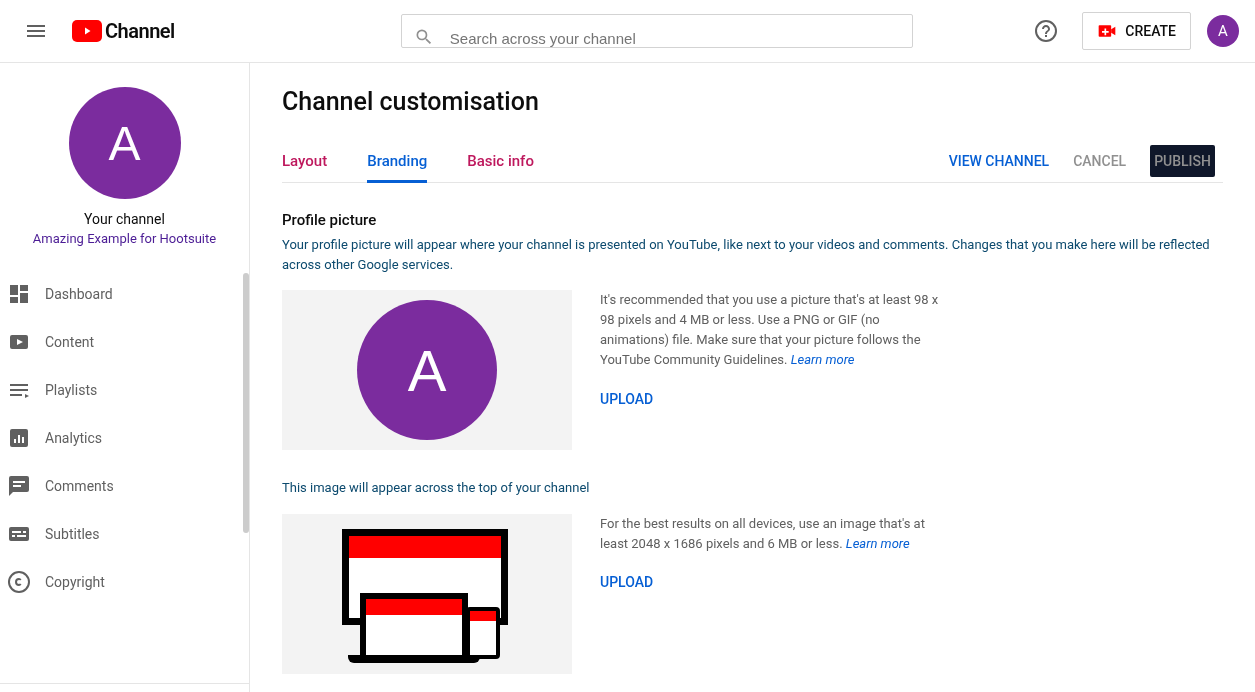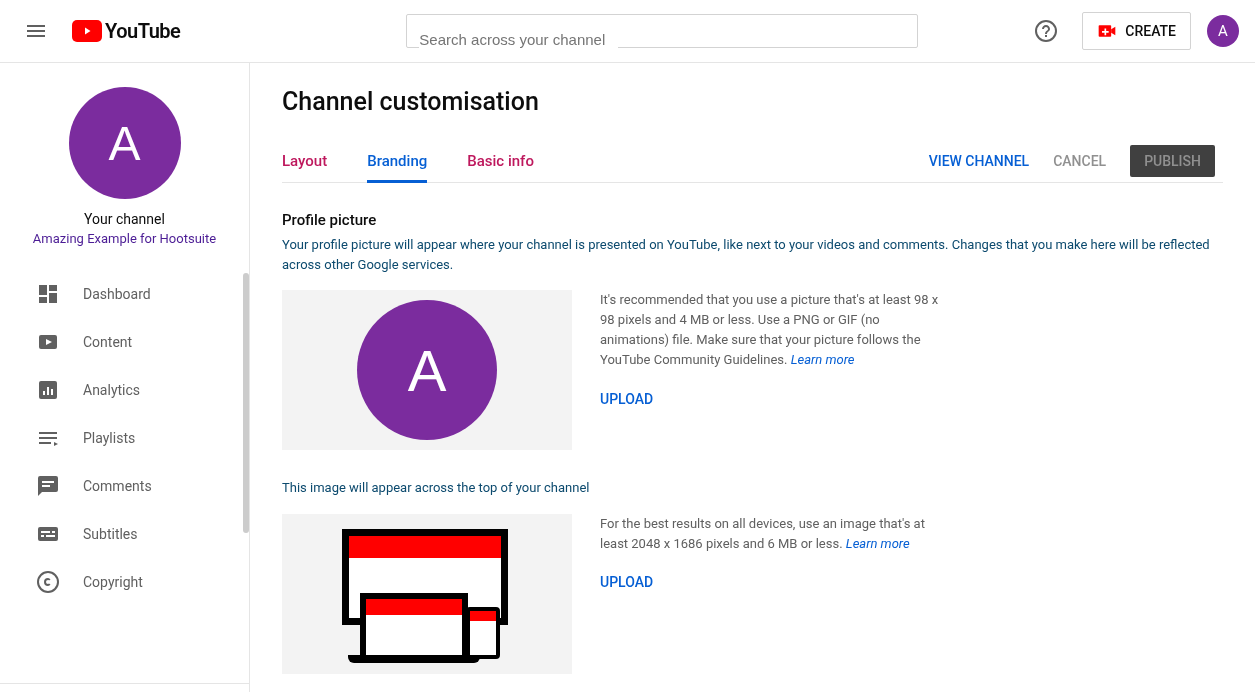--- a/index.html
+++ b/index.html
@@ -61,24 +61,23 @@
     }
     .search-container {
       flex: 0 0 512px;
       margin-left: 210px;
     }
     .search-box {
       height: 34px;
       border: 1px solid #d3d3d3;
       border-radius: 2px;
       display: flex;
-      align-items: flex-start;
+      align-items: flex-end;
       padding: 0 12px;
       gap: 16px;
-      flex-direction: column;
     }
     .search-box input {
       border: none;
       outline: none;
       flex: 1;
       font-size: 15px;
       color: #606060;
     }
     .header-right {
       margin-left: auto;
@@ -172,23 +171,23 @@
     .nav-list {
       list-style: none;
       flex: 1;
       overflow-y: auto;
       padding-top: 8px;
     }
     .nav-item {
       display: flex;
       align-items: center;
       height: 48px;
-      padding: 0 36px;
-      cursor: pointer;
-      gap: 23px;
+      padding: 0 7px;
+      cursor: pointer;
+      gap: 14px;
       color: #606060;
     }
     .nav-icon {
       width: 24px;
       height: 24px;
       fill: #606060;
     }
     .nav-label {
       font-size: 14px;
     }
@@ -252,25 +251,25 @@
       font-weight: 500;
       cursor: pointer;
     }
     .action-cancel {
       color: #909090;
       font-size: 14px;
       font-weight: 500;
       cursor: pointer;
     }
     .action-publish {
-      background: #404040;
+      background: #0f172a;
       color: #909090;
       font-size: 14px;
       font-weight: 500;
-      padding: 8px 14px;
+      padding: 8px 4px;
       border-radius: 2px;
       cursor: default;
     }
     
     .section {
       margin-top: 28px;
     }
     .section-title {
       font-size: 15px;
       font-weight: 500;
@@ -407,21 +406,21 @@
     <svg class="menu-icon" viewBox="0 0 24 24">
         <path fill="#606060" d="M3 18h18v-2H3v2zm0-5h18v-2H3v2zm0-7v2h18V6H3z"></path>
       </svg>
   </div>
   <div class="logo">
     <div class="logo-play">
       <svg viewBox="0 0 24 24">
           <path fill="#fff" d="M8 5v14l11-7z"></path>
         </svg>
     </div>
-    <span class="logo-text">YouTube</span>
+    <span class="logo-text">Channel</span>
   </div>
   <div class="search-container">
     <div class="search-box">
       <svg width="20" height="20" viewBox="0 0 24 24">
           <path fill="#909090" d="M15.5 14h-.79l-.28-.27A6.471 6.471 0 0016 9.5 6.5 6.5 0 109.5 16c1.61 0 3.09-.59 4.23-1.57l.27.28v.79l5 4.99L20.49 19l-4.99-5zm-6 0C7.01 14 5 11.99 5 9.5S7.01 5 9.5 5 14 7.01 14 9.5 11.99 14 9.5 14z"></path>
         </svg>
       <input type="text" placeholder="Search across your channel" style="">
     </div>
   </div>
   <div class="header-right">
@@ -460,30 +459,30 @@
       </li>
       <li class="nav-item">
         <svg class="nav-icon" viewBox="0 0 24 24">
             <rect x="3" y="5" width="18" height="14" rx="2"></rect>
             <path fill="#fff" d="M10 9l6 3-6 3z"></path>
           </svg>
         <span class="nav-label">Content</span>
       </li>
       <li class="nav-item">
         <svg class="nav-icon" viewBox="0 0 24 24">
+            <path d="M3 6h18v2H3zm0 5h18v2H3zm0 5h12v2H3zm15 0l4 2-4 2z"></path>
+          </svg>
+        <span class="nav-label">Playlists</span>
+      </li>
+      <li class="nav-item">
+        <svg class="nav-icon" viewBox="0 0 24 24">
             <rect x="3" y="3" width="18" height="18" rx="2"></rect>
             <path fill="#fff" d="M7 13h2v4H7zm4-4h2v8h-2zm4 2h2v6h-2z"></path>
           </svg>
         <span class="nav-label">Analytics</span>
-      </li>
-      <li class="nav-item">
-        <svg class="nav-icon" viewBox="0 0 24 24">
-            <path d="M3 6h18v2H3zm0 5h18v2H3zm0 5h12v2H3zm15 0l4 2-4 2z"></path>
-          </svg>
-        <span class="nav-label">Playlists</span>
       </li>
       <li class="nav-item">
         <svg class="nav-icon" viewBox="0 0 24 24">
             <path d="M20 2H4a2 2 0 00-2 2v18l4-4h14a2 2 0 002-2V4a2 2 0 00-2-2z"></path>
             <path fill="#fff" d="M6 7h12v2H6zm0 4h8v2H6z"></path>
           </svg>
         <span class="nav-label">Comments</span>
       </li>
       <li class="nav-item">
         <svg class="nav-icon" viewBox="0 0 24 24">

